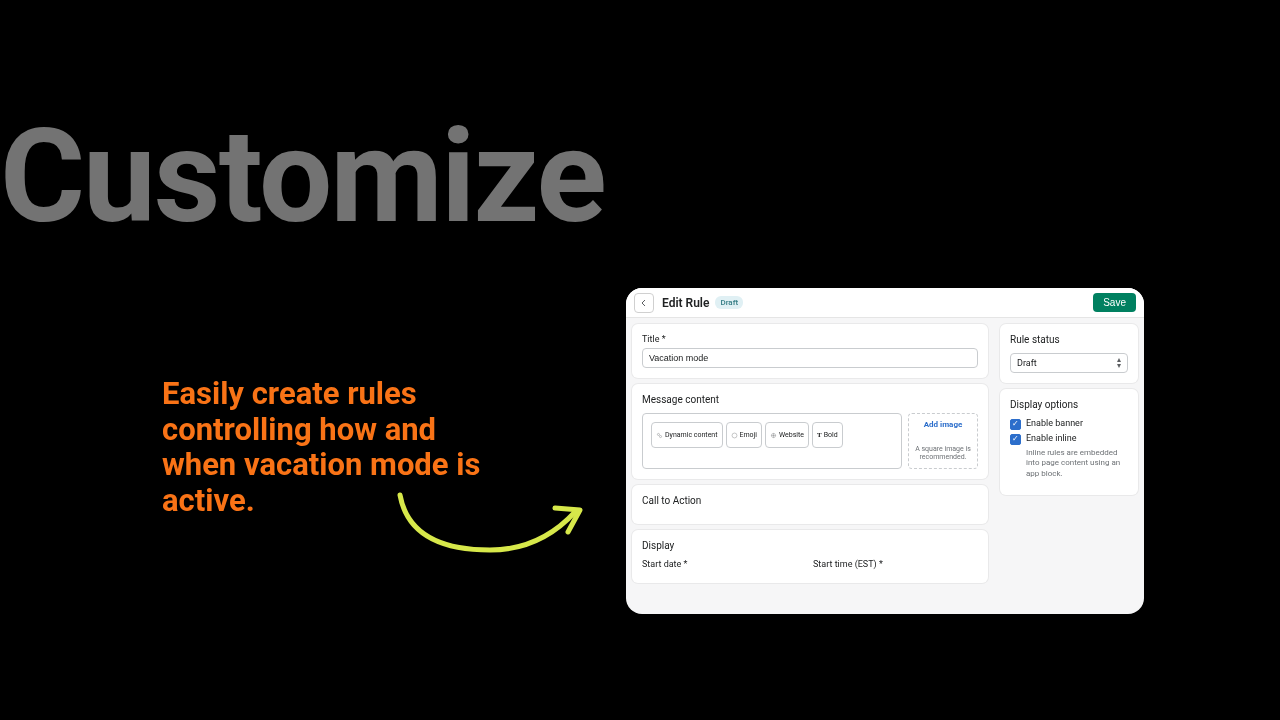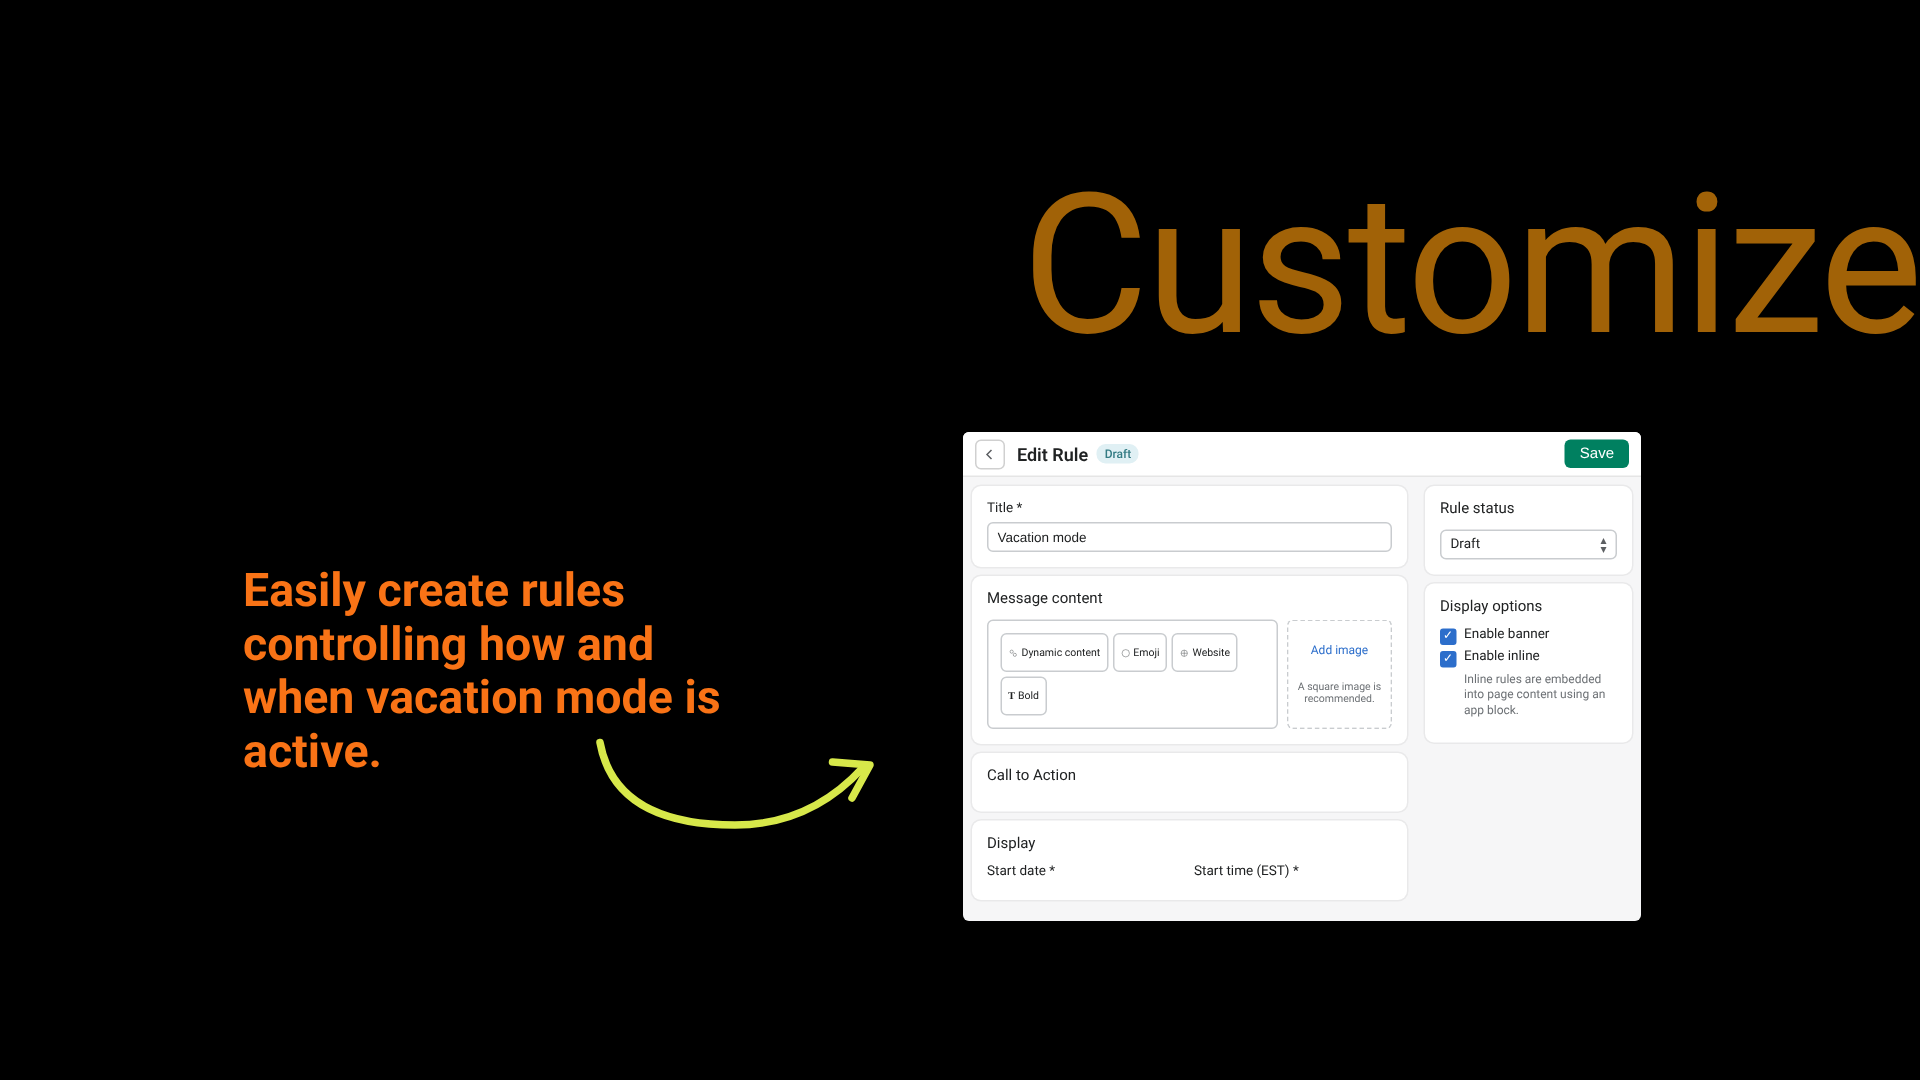--- a/index.html
+++ b/index.html
@@ -1,41 +1,41 @@
 <!DOCTYPE html>
 <html><head>
 <meta charset="utf-8">
 <style>
 *{margin:0;padding:0;box-sizing:border-box}
 body{width:1280px;height:720px;background:#000;font-family:-apple-system,BlinkMacSystemFont,"Segoe UI",Roboto,Helvetica,Arial,sans-serif;overflow:hidden;position:relative}
-.hero-title{position:absolute;top:100px;left:0;right:0;text-align:right;color:#a16207;font-size:130px;font-weight:400;letter-spacing:-2px}
+.hero-title{position:absolute;top:100px;left:0;right:0;text-align:left;color:#737373;font-size:130px;font-weight:700;letter-spacing:-2px}
 .hero-sub{position:absolute;top:376px;left:162px;width:340px;color:#f97316;font-size:31px;font-weight:700;line-height:1.15}
 .arrow{position:absolute;top:490px;left:390px;width:200px;height:75px}
-.panel{position:absolute;top:288px;left:642px;width:452px;height:326px;background:#f6f6f7;border-radius:4px;overflow:hidden;box-shadow:0 4px 20px rgba(0,0,0,.3)}
+.panel{position:absolute;top:288px;left:626px;width:518px;height:326px;background:#f6f6f7;border-radius:16px;overflow:hidden;box-shadow:0 4px 20px rgba(0,0,0,.3)}
 .panel-hdr{height:30px;background:#fff;display:flex;align-items:center;padding:0 8px;border-bottom:1px solid #e5e5e5}
 .back-btn{width:20px;height:20px;border:1px solid #d0d0d0;border-radius:4px;display:flex;align-items:center;justify-content:center;cursor:pointer;background:#fff}
 .back-btn svg{width:10px;height:10px}
 .panel-title{font-size:12px;font-weight:600;color:#202223;margin-left:8px}
 .badge{font-size:8px;background:#e0f0f4;color:#347c84;padding:2px 5px;border-radius:6px;margin-left:6px;font-weight:500}
 .save-btn{margin-left:auto;background:#008060;color:#fff;border:none;padding:4px 10px;border-radius:4px;font-size:10px;font-weight:500;cursor:pointer}
 .panel-body{display:flex;height:calc(100% - 30px)}
 .col-main{flex:1;padding:6px;overflow:hidden}
 .col-side{width:150px;padding:6px}
 .card{background:#fff;border-radius:6px;padding:10px;margin-bottom:6px;font-size:10px;box-shadow:0 0 0 1px rgba(0,0,0,.05)}
 .lbl{font-size:9px;color:#202223;margin-bottom:4px;display:block}
 .lbl-bold{font-size:10px;font-weight:400;color:#202223;margin-bottom:8px;display:block}
 .inp{width:100%;border:1px solid #c9cccf;border-radius:4px;padding:4px 6px;font-size:9px;color:#202223;background:#fff}
 .msg-row{display:flex;gap:6px}
 .msg-box{flex:1;border:1px solid #c9cccf;border-radius:4px;padding:8px}
 .msg-text{font-size:9px;color:#202223;line-height:1.3;margin-bottom:10px}
 .chips{display:flex;gap:3px;flex-wrap:wrap}
 .chip{border:1px solid #c9cccf;border-radius:4px;padding:8px 4px;font-size:7px;color:#202223;display:inline-flex;align-items:center;gap:2px;cursor:pointer;background:#fff}
 .chip svg{width:7px;height:7px}
 .img-box{width:70px;border:1px dashed #c9cccf;border-radius:4px;padding:6px;text-align:center;display:flex;flex-direction:column;justify-content:center}
-.img-add{color:#2c6ecb;font-size:8px;font-weight:400;margin-bottom:16px;cursor:pointer}
+.img-add{color:#2c6ecb;font-size:8px;font-weight:700;margin-bottom:16px;cursor:pointer}
 .img-note{font-size:7px;color:#6d7175;line-height:1.2}
 .row2{display:flex;gap:6px}
 .row2>div{flex:1}
 .sel{width:100%;border:1px solid #c9cccf;border-radius:4px;padding:4px 6px;font-size:9px;color:#202223;background:#fff;position:relative}
 .sel-arrows{position:absolute;right:6px;top:50%;transform:translateY(-50%);font-size:8px;color:#5c5f62;line-height:.7}
 .chk-row{display:flex;align-items:flex-start;gap:5px;margin-bottom:3px}
 .chk{width:11px;height:11px;border:1px solid #8c9196;border-radius:2px;flex-shrink:0;margin-top:1px;cursor:pointer}
 .chk.on{background:#2c6ecb;border-color:#2c6ecb;position:relative}
 .chk.on::after{content:"✓";color:#fff;font-size:8px;position:absolute;top:-1px;left:1px}
 .chk-lbl{font-size:9px;color:#202223}

